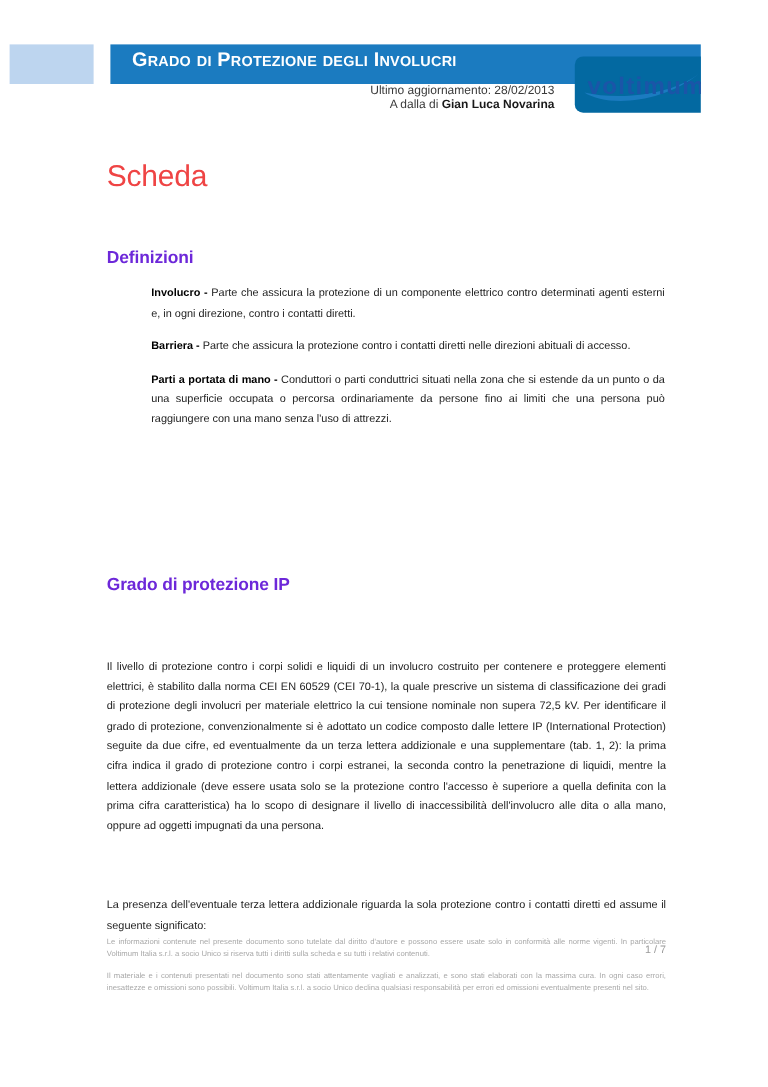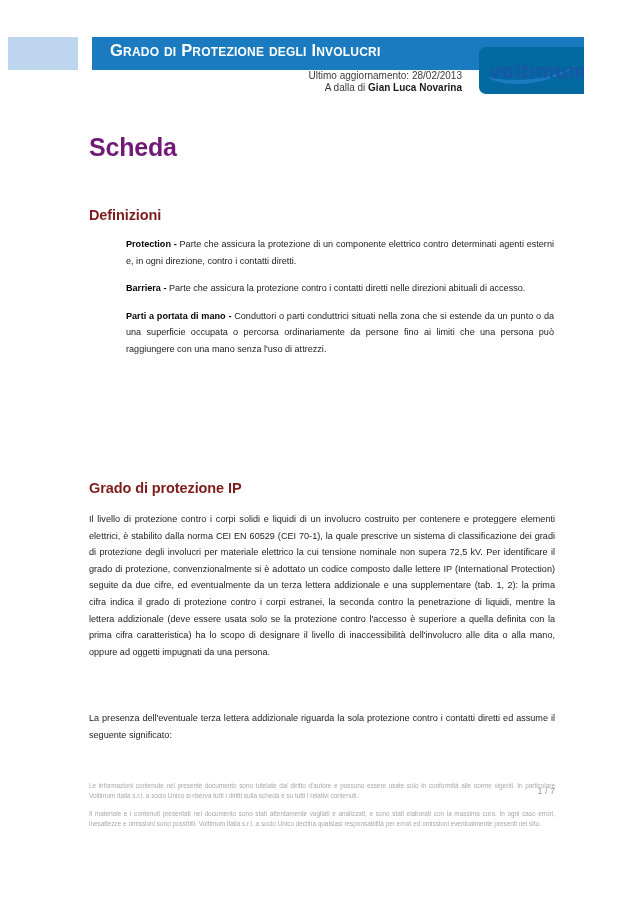--- a/index.html
+++ b/index.html
@@ -67,28 +67,28 @@
     background: #0369a1;
     border-radius: 7px;
     overflow: hidden;
   }
   .logo svg { display: block; width: 119px; height: 47px; }
 
   
   .doc-title {
     position: absolute;
     left: 89px; top: 133px;
-    color: #701a75;
+    color: #ef4444;
     font-size: 25px;
-    font-weight: bold;
+    font-weight: normal;
     letter-spacing: -0.2px;
   }
   .section-heading {
     position: absolute;
-    color: #7f1d1d;
+    color: #6d28d9;
     font-size: 14.5px;
     font-weight: bold;
     letter-spacing: -0.1px;
   }
   #h-definizioni { left: 89px; top: 207px; }
   #h-grado { left: 89px; top: 480px; }
 
   .definitions {
     position: absolute;
     left: 126px; top: 236px;
@@ -108,20 +108,21 @@
     left: 89px;
     width: 466px;
   }
   #p-ip { top: 511px; }
   #p-terza { top: 710px; }
   .body-par {
     font-size: 9.1px;
     line-height: 16.6px;
     color: #222222;
     text-align: justify;
+    margin-top: 36px;
   }
 
   
   .page-number {
     position: absolute;
     left: 455px; top: 766px;
     width: 100px;
     text-align: right;
     color: #9a9a9a;
     font-size: 9px;
@@ -172,21 +173,21 @@
       </svg>
     </div>
   </div>
 
   <div class="doc-title">Scheda</div>
 
   <div class="section-heading" id="h-definizioni">Definizioni</div>
 
   <div class="definitions">
     <div class="definition">
-      <b>Protection -</b><span> Parte che assicura la protezione di un componente elettrico contro determinati agenti esterni e, in ogni direzione, contro i contatti diretti.</span>
+      <b>Involucro -</b><span> Parte che assicura la protezione di un componente elettrico contro determinati agenti esterni e, in ogni direzione, contro i contatti diretti.</span>
     </div>
     <div class="definition">
       <b>Barriera -</b><span> Parte che assicura la protezione contro i contatti diretti nelle direzioni abituali di accesso.</span>
     </div>
     <div class="definition">
       <b>Parti a portata di mano -</b><span> Conduttori o parti conduttrici situati nella zona che si estende da un punto o da una superficie occupata o percorsa ordinariamente da persone fino ai limiti che una persona può raggiungere con una mano senza l'uso di attrezzi.</span>
     </div>
   </div>
 
   <div class="section-heading" id="h-grado">Grado di protezione IP</div>

